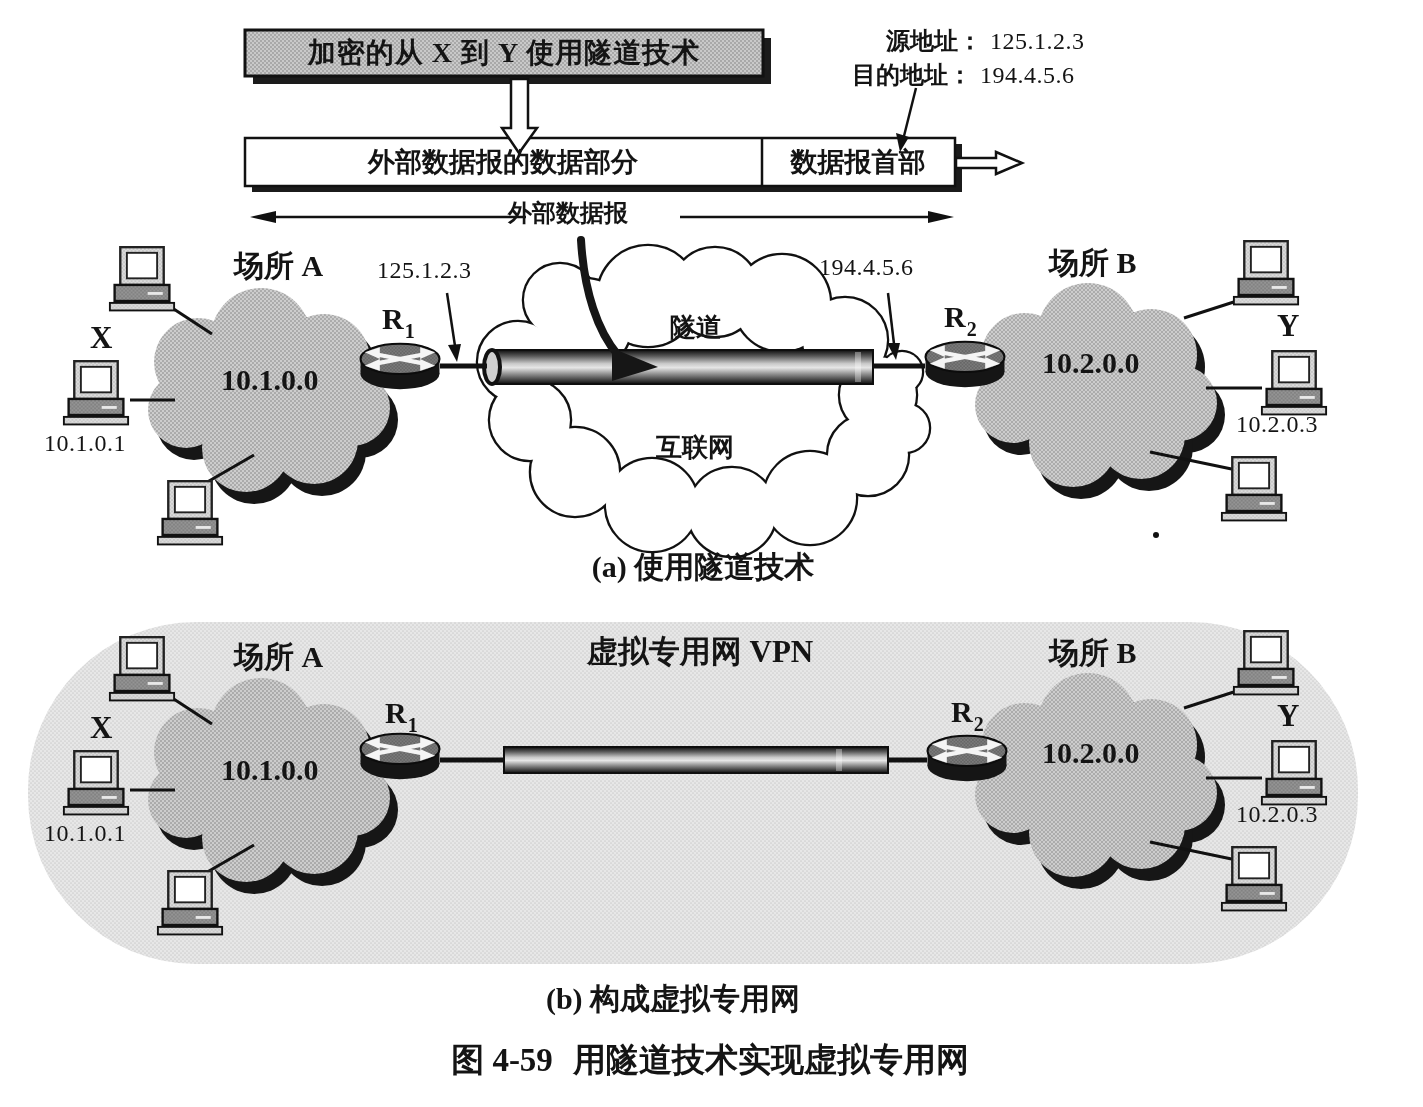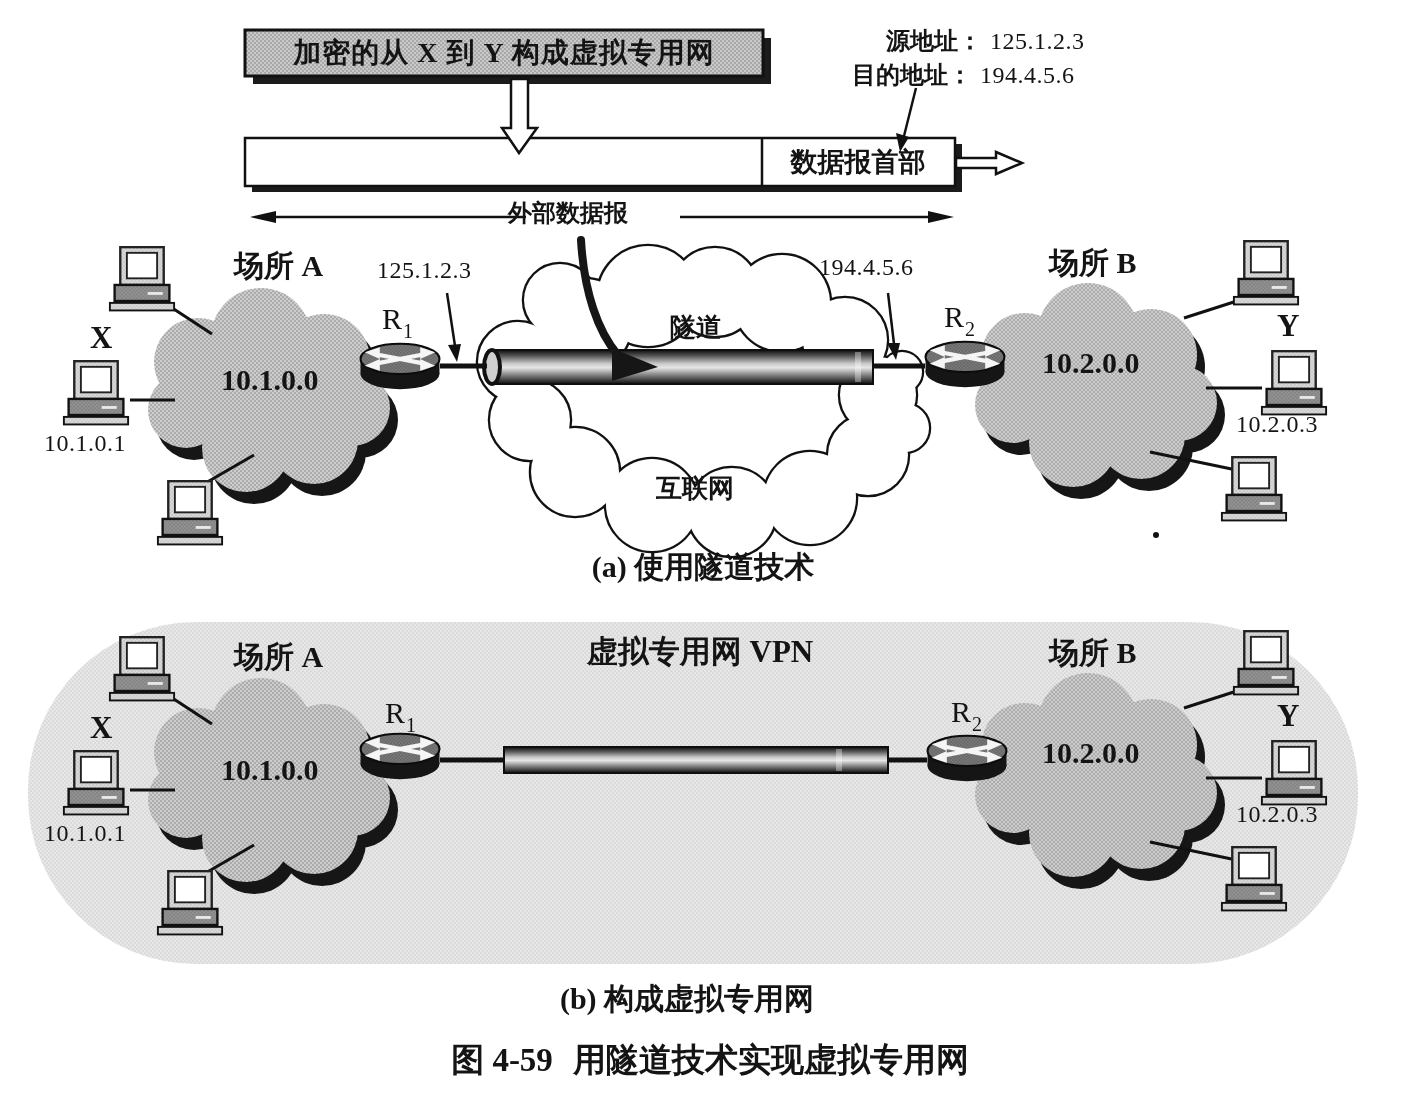--- a/index.html
+++ b/index.html
@@ -8,21 +8,21 @@
   .gfx{position:absolute;left:0;top:0;z-index:1;}
   .t{position:absolute;z-index:3;color:#141414;white-space:nowrap;font-weight:600;line-height:1.12;}
   .ctr{transform:translateX(-50%);}
   .num{font-weight:500;letter-spacing:.5px;}
   .s28{font-size:24px;} .s29{font-size:26px;} .s30{font-size:30px;} .s31{font-size:31px;}
   .s27{font-size:27px;} .s33{font-size:33px;}
   .enc{font-size:28px;font-weight:700;letter-spacing:1px;}
   .addr-row{display:flex;align-items:baseline;}
   .addr-label{display:inline-block;min-width:142px;text-align:right;}
   .addr-val{margin-left:8px;font-weight:500;letter-spacing:.5px;}
-  .rlab{font-size:30px;font-weight:400;}
+  .rlab{font-size:30px;font-weight:700;}
   .rlab sub{font-size:20px;position:relative;top:2px;left:1px;}
   .figcap{display:flex;gap:20px;align-items:flex-end;font-weight:600;}
 </style>
 </head>
 <body>
 
 <div class="stage">
 
 <svg class="gfx" width="1423" height="1107" viewBox="0 0 1423 1107">
   <defs>
@@ -231,43 +231,44 @@
 
     <use href="#pc" x="108" y="636" width="68" height="76"></use>
     <use href="#pc" x="62" y="750" width="68" height="76"></use>
     <use href="#pc" x="156" y="870" width="68" height="76"></use>
     <use href="#pc" x="1232" y="630" width="68" height="76"></use>
     <use href="#pc" x="1260" y="740" width="68" height="76"></use>
     <use href="#pc" x="1220" y="846" width="68" height="76"></use>
   </g>
 </svg>
 
-<div class="t enc ctr" style="left:504px;top:37px;">加密的从 X 到 Y 构成虚拟专用网</div>
+<div class="t enc ctr" style="left:504px;top:37px;">加密的从 X 到 Y 使用隧道技术</div>
 
 <div class="t s28 addr-row" style="left:840px;top:28px;">
   <span class="addr-label">源地址：</span>
   <span class="addr-val">125.1.2.3</span>
 </div>
 <div class="t s28 addr-row" style="left:830px;top:62px;">
   <span class="addr-label">目的地址：</span>
   <span class="addr-val">194.4.5.6</span>
 </div>
 
+<div class="t s27 ctr" style="left:503px;top:147px;">外部数据报的数据部分</div>
 <div class="t s27 ctr" style="left:858px;top:147px;">数据报首部</div>
 <div class="t s28 ctr" style="left:568px;top:200px;">外部数据报</div>
 
 <div class="t s30" style="left:234px;top:249px;">场所 A</div>
 <div class="t s28 num" style="left:377px;top:257px;">125.1.2.3</div>
 <div class="t s29 ctr" style="left:696px;top:313px;">隧道</div>
 <div class="t s28 num" style="left:819px;top:254px;">194.4.5.6</div>
 <div class="t s30" style="left:1049px;top:246px;">场所 B</div>
 
 <div class="t s30" style="left:221px;top:363px;font-weight:700;">10.1.0.0</div>
 <div class="t s30" style="left:1042px;top:346px;font-weight:700;">10.2.0.0</div>
-<div class="t s29 ctr" style="left:695px;top:433px;margin-top:41px;">互联网</div>
+<div class="t s29 ctr" style="left:695px;top:433px;">互联网</div>
 
 <div class="t s31" style="left:90px;top:321px;">X</div>
 <div class="t s28 num" style="left:44px;top:430px;">10.1.0.1</div>
 <div class="t s31" style="left:1277px;top:309px;">Y</div>
 <div class="t s28 num" style="left:1236px;top:411px;">10.2.0.3</div>
 
 <div class="t rlab" style="left:382px;top:302px;"><span>R</span><sub>1</sub></div>
 <div class="t rlab" style="left:944px;top:300px;"><span>R</span><sub>2</sub></div>
 
 <div class="t s31 ctr" style="left:700px;top:635px;font-weight:700;">虚拟专用网 VPN</div>
@@ -279,20 +280,20 @@
 <div class="t s30" style="left:1042px;top:736px;font-weight:700;">10.2.0.0</div>
 
 <div class="t s31" style="left:90px;top:711px;">X</div>
 <div class="t s28 num" style="left:44px;top:820px;">10.1.0.1</div>
 <div class="t s31" style="left:1277px;top:699px;">Y</div>
 <div class="t s28 num" style="left:1236px;top:801px;">10.2.0.3</div>
 
 <div class="t rlab" style="left:385px;top:696px;"><span>R</span><sub>1</sub></div>
 <div class="t rlab" style="left:951px;top:695px;"><span>R</span><sub>2</sub></div>
 
-<div class="t s30 ctr" style="left:687px;top:982px;font-family:Liberation Serif, serif;">(b) 构成虚拟专用网</div>
+<div class="t s30 ctr" style="left:673px;top:982px;font-family:Liberation Serif, serif;">(b) 构成虚拟专用网</div>
 
 <div class="t s33 ctr figcap" style="left:710px;top:1042px;">
   <span>图 4-59</span>
   <span>用隧道技术实现虚拟专用网</span>
 </div>
 
 </div>
 
 </body></html>

